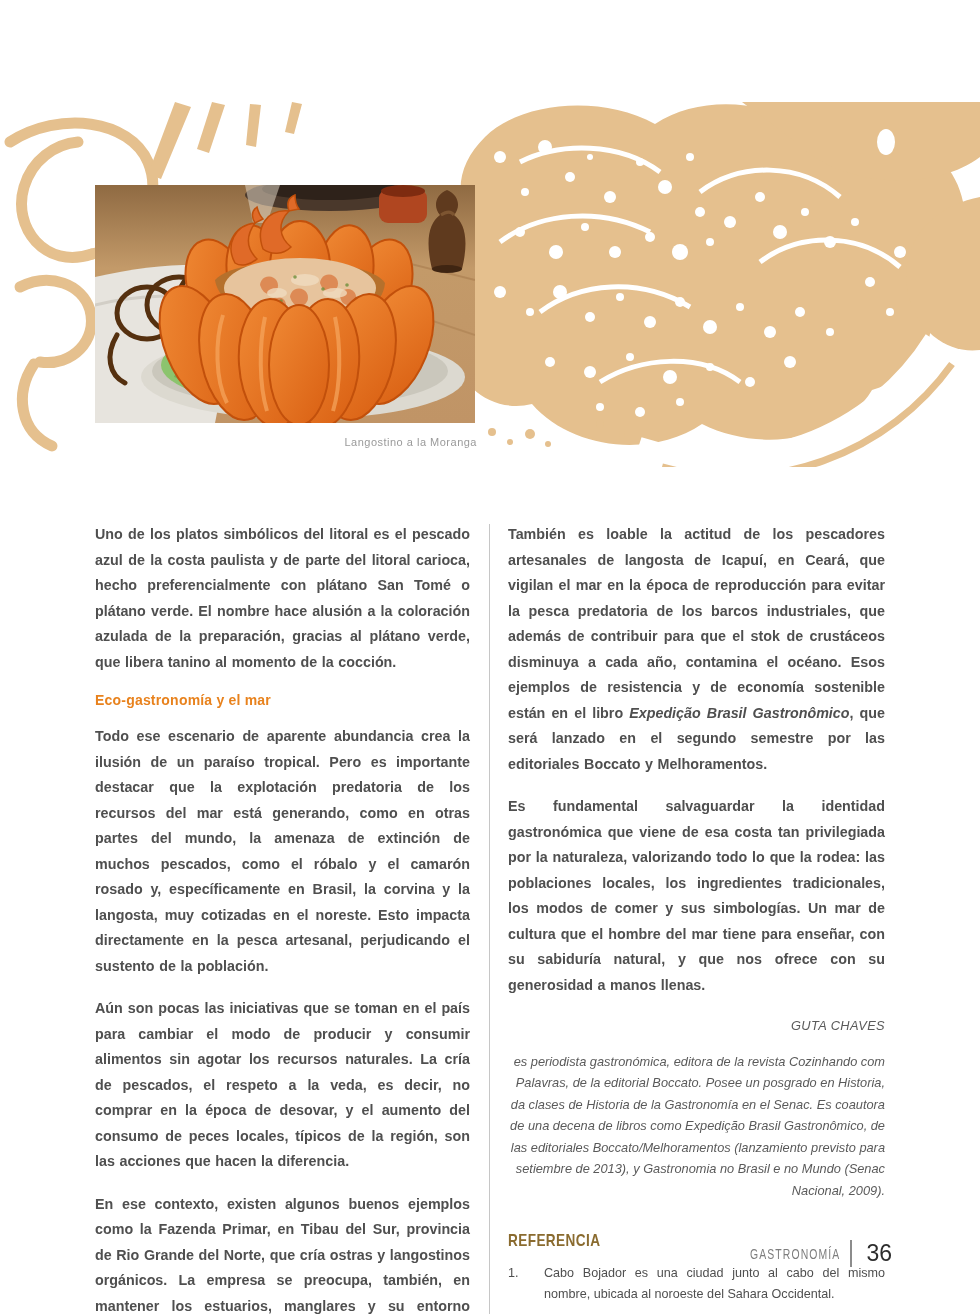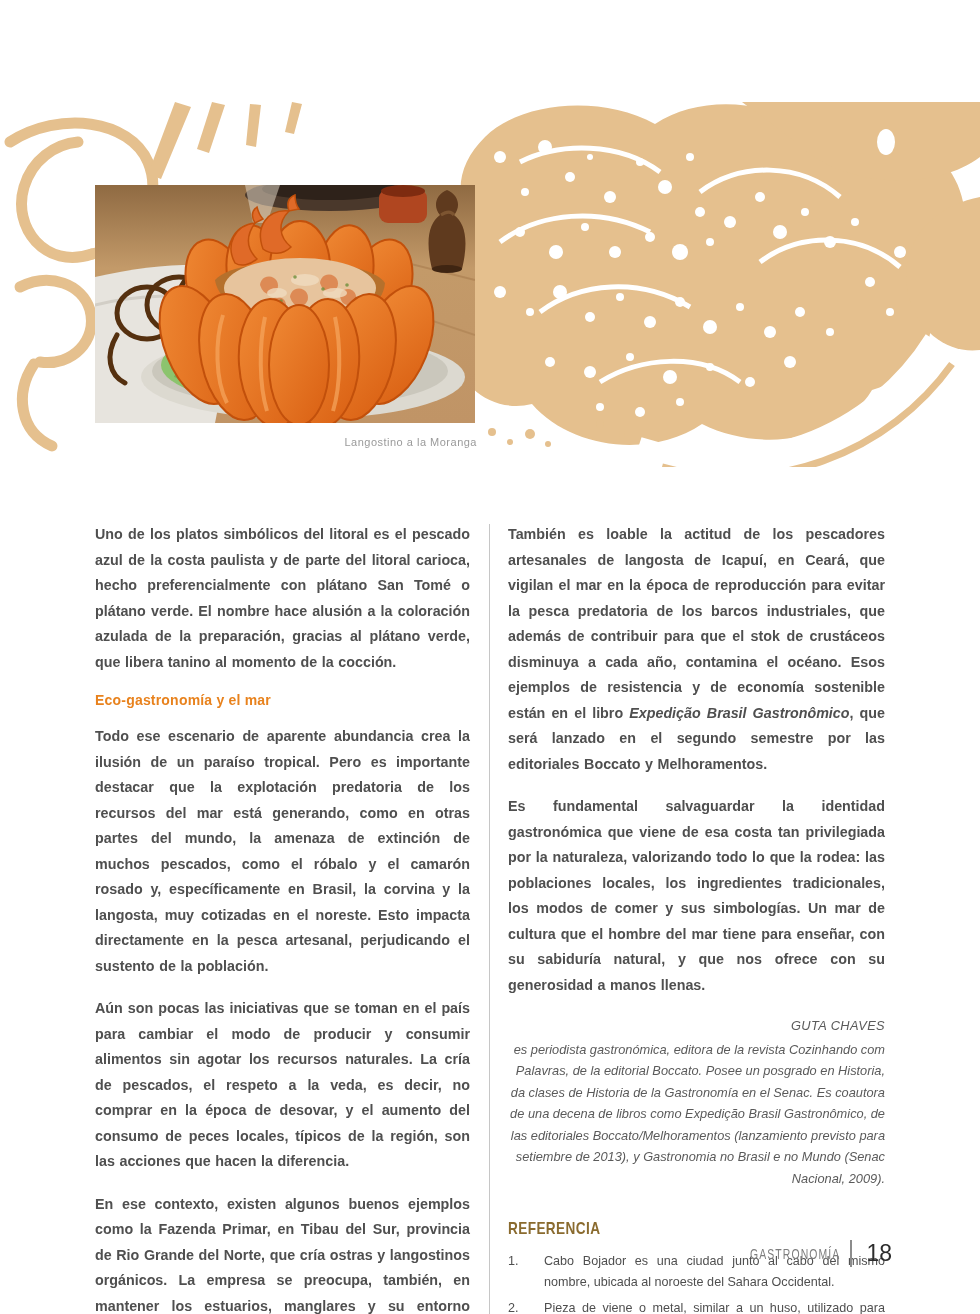--- a/index.html
+++ b/index.html
@@ -13,21 +13,21 @@
   .columns{position:absolute;left:95px;top:522px;width:790px;display:flex;}
   .col-left{width:375px;}
   .col-right{width:377px;}
   .divider{width:1px;background:#c6c6c6;margin:2px 18px 0 19px;align-self:stretch;}
   p.body-text{font-size:14.3px;line-height:25.5px;color:#4f4f4f;text-align:justify;
               margin:0 0 17px;word-spacing:0.6px;font-weight:bold;}
   h2.section-heading{font-size:14px;font-weight:bold;color:#e8821d;margin:8px 0 16px;
               letter-spacing:0.2px;}
   .bio{font-style:italic;text-align:right;font-size:12.8px;line-height:21.5px;color:#5a5a5a;
        margin:16px 0 30px;}
-  .bio-name{letter-spacing:0.4px;margin-bottom:2px;}
+  .bio-name{letter-spacing:0.4px;margin-bottom:14px;}
   h3.referencia-heading{color:#8a6b2f;font-weight:bold;font-size:17px;letter-spacing:0.5px;
        margin:0 0 12px;transform:scaleX(0.8);transform-origin:left center;display:inline-block;}
   .ref-item{display:flex;font-size:12.6px;line-height:21px;color:#4f4f4f;margin-bottom:5px;
        text-align:justify;}
   .ref-num{width:36px;flex:none;}
   .footer{position:absolute;top:1240px;right:88px;display:flex;align-items:center;text-align:center;}
   .footer-section{font-size:14.5px;color:#7d7d7d;letter-spacing:1.5px;
        transform:scaleX(0.72);transform-origin:right center;}
   .footer-bar{width:2px;height:27px;background:#8c8c8c;margin:0 14px 0 10px;}
   .footer-page{font-size:23px;color:#2d2d2d;}
@@ -245,16 +245,16 @@
           <span class="ref-num">2.</span>
           <span>Pieza de viene o metal, similar a un huso, utilizado para hilar.</span>
         </div>
       </div>
     </div>
   </div>
 
   <div class="footer">
     <span class="footer-section">GASTRONOMÍA</span>
     <div class="footer-bar"></div>
-    <span class="footer-page">18</span>
+    <span class="footer-page">36</span>
   </div>
 
 </div>
 
 </body></html>

